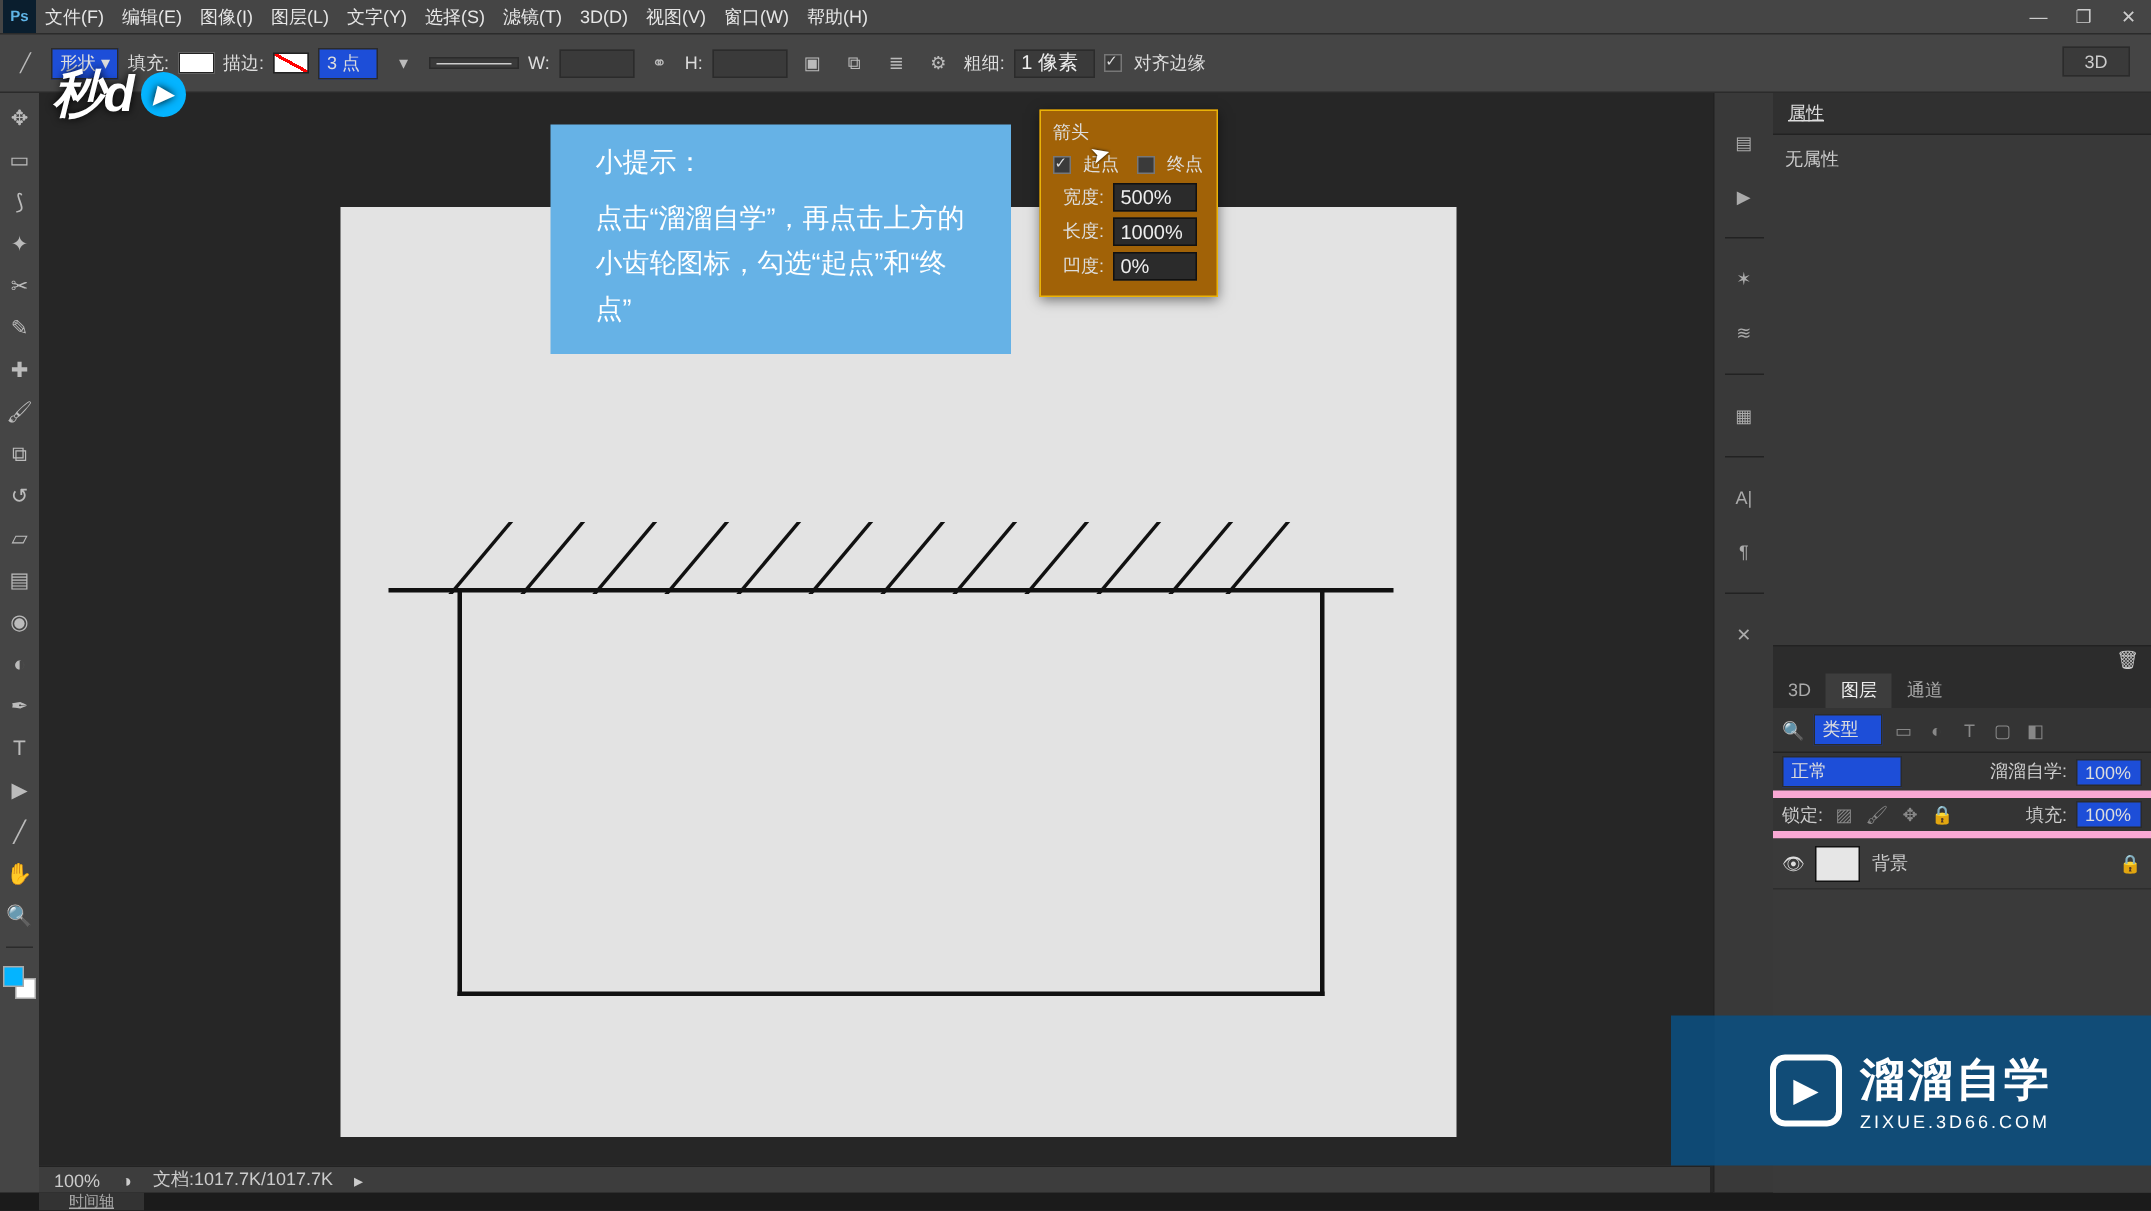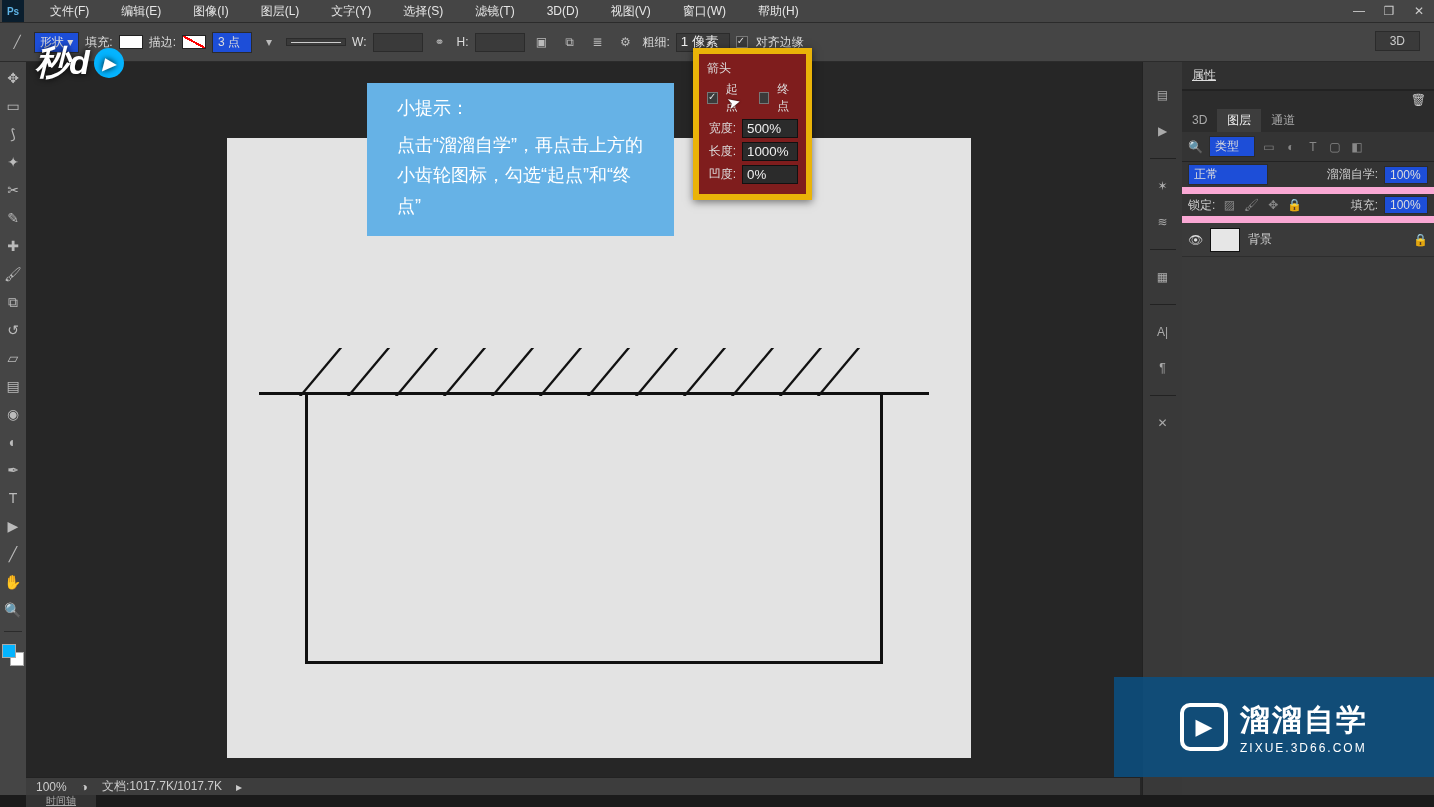--- a/index.html
+++ b/index.html
@@ -1,19 +1,19 @@
 <!DOCTYPE html>
 <html><head>
 <meta charset="utf-8">
 <style>
   * { margin: 0; padding: 0; box-sizing: border-box; font-family: "Microsoft YaHei", Arial, sans-serif; }
   body { width: 1434px; height: 807px; background: #1b1b1b; color: #ccc; font-size: 12px; overflow: hidden; position: relative; }
   
   
-  .menubar { height: 22px; background: #454545; display: flex; align-items: center; padding-left: 2px; position: relative; gap: 20px; }
+  .menubar { height: 22px; background: #454545; display: flex; align-items: center; padding-left: 2px; position: relative; }
   .ps-logo { width: 22px; height: 22px; background: #0a1e2e; display: flex; align-items: center; justify-content: center; color: #5fb4e6; font-weight: bold; font-size: 10px; }
   .menubar .menu-item { padding: 0 6px; cursor: default; color: #e6e6e6; }
   .window-controls { position: absolute; right: 0; top: 0; display: flex; }
   .window-controls div { width: 30px; height: 22px; display: flex; align-items: center; justify-content: center; color: #ccc; }
   
   
   .optionsbar { height: 40px; background: #454545; border-top: 1px solid #2b2b2b; border-bottom: 1px solid #2b2b2b; display: flex; align-items: center; position: relative; padding-left: 6px; gap: 6px; }
   .opt-label { color: #ddd; }
   .dropdown { background: #1d4ed8; border: 1px solid #2b2b2b; padding: 1px 5px; min-width: 40px; color: #ddd; }
   .swatch { width: 24px; height: 14px; border: 1px solid #222; }
@@ -41,41 +41,41 @@
   .canvas { position: absolute; left: 201px; top: 76px; width: 744px; height: 620px; background: #e3e3e3; }
   
   .canvas .box { position: absolute; left: 78px; top: 254px; width: 578px; height: 272px; border: 3px solid #111; border-top: none; }
   .canvas .topline { position: absolute; left: 32px; top: 254px; width: 670px; height: 3px; background: #111; }
   .canvas .hatch { position: absolute; top: 210px; height: 48px; border-right: 3px solid #111; transform: skewX(-40deg); }
   
   .tip-box { position: absolute; left: 367px; top: 83px; width: 307px; height: 153px; background: #66b2e6; color: #fff; padding: 10px 30px; font-size: 18px; line-height: 1.7; }
   .tip-box .tip-title { font-size: 18px; margin-bottom: 6px; }
   
   
-  .arrow-popup { position: absolute; left: 693px; top: 48px; width: 119px; background: #7f1d1d; border: 6px solid #eab308; padding: 6px 8px; font-size: 12px; color: #ddd; box-shadow: 0 2px 8px rgba(0,0,0,.5); }
+  .arrow-popup { position: absolute; left: 693px; top: 73px; width: 119px; background: #a16207; border: 1px solid #eab308; padding: 6px 8px; font-size: 12px; color: #ddd; box-shadow: 0 2px 8px rgba(0,0,0,.5); }
   .arrow-popup .row { display: flex; align-items: center; gap: 6px; margin: 4px 0; }
   .arrow-popup .field { width: 56px; background: #2b2b2b; border: 1px solid #111; color: #eee; padding: 1px 4px; }
   .arrow-popup .lbl { width: 34px; text-align: right; }
   .cursor-arrow { position: absolute; left: 727px; top: 93px; font-size: 16px; color: #fff; transform: rotate(-15deg); pointer-events: none; text-shadow: 0 0 2px #000; z-index: 20; }
   
   
   .right-strip { width: 40px; background: #393939; border-left: 1px solid #222; display: flex; flex-direction: column; align-items: center; padding-top: 20px; gap: 10px; }
   .right-strip .r-icon { width: 26px; height: 26px; display: flex; align-items: center; justify-content: center; color: #aaa; }
   .right-strip .sep { width: 26px; height: 1px; background: #222; margin: 4px 0; }
   
   
   .panels { width: 252px; background: #393939; display: flex; flex-direction: column; }
   .panel-tab { height: 28px; display: flex; align-items: center; padding-left: 10px; background: #303030; border-bottom: 1px solid #222; color: #ddd; text-decoration: underline; }
   .props-body { height: 340px; padding: 8px; color: #ccc; font-size: 12px; }
   .panel-bottom { flex: 1; background: #343434; display: flex; flex-direction: column; }
   .tabstrip { display: flex; align-items: center; height: 24px; background: #2c2c2c; }
   .tabstrip .tab { padding: 3px 10px; color: #aaa; }
   .tabstrip .tab.active { background: #3d3d3d; color: #eee; }
   .layer-controls { display: flex; align-items: center; padding: 4px 6px; gap: 6px; border-bottom: 1px solid #222; }
-  .row2 { display: flex; align-items: center; padding: 2px 6px; gap: 6px; border-bottom: 7px solid #f9a8d4; }
+  .row2 { display: flex; align-items: center; padding: 2px 6px; gap: 6px; border-bottom: 5px solid #f9a8d4; }
   .layers-list { flex: 1; background: #3a3a3a; }
   .layer-row { display: flex; align-items: center; height: 34px; border-bottom: 1px solid #2d2d2d; padding: 0 6px; gap: 8px; }
   .layer-row .eye { width: 14px; color: #ddd; }
   .layer-thumb { width: 30px; height: 24px; background: #e6e6e6; border: 1px solid #111; }
   .layer-lock { margin-left: auto; color: #999; }
   .mini-icons { display: flex; gap: 6px; align-items: center; color: #888; }
   .mini-icons span { width: 16px; text-align: center; }
   
   
   .statusbar { height: 18px; background: #3d3d3d; display: flex; align-items: center; padding-left: 10px; gap: 14px; color: #ccc; border-top: 1px solid #222; position: absolute; bottom: 12px; left: 26px; right: 294px; }
@@ -199,20 +199,23 @@
     <div class="r-icon">▦</div>
     <div class="sep"></div>
     <div class="r-icon">A|</div>
     <div class="r-icon">¶</div>
     <div class="sep"></div>
     <div class="r-icon">✕</div>
   </div>
 
   <div class="panels">
     <div class="panel-tab">属性</div>
+    <div class="props-body">
+      <span>无属性</span>
+    </div>
     <div style="height:18px;background:#2c2c2c;border-top:1px solid #222;display:flex;justify-content:flex-end;padding-right:8px;align-items:center">
       <span>🗑</span>
     </div>
 
     <div class="panel-bottom">
       <div class="tabstrip">
         <div class="tab">3D</div>
         <div class="tab active">图层</div>
         <div class="tab">通道</div>
       </div>

